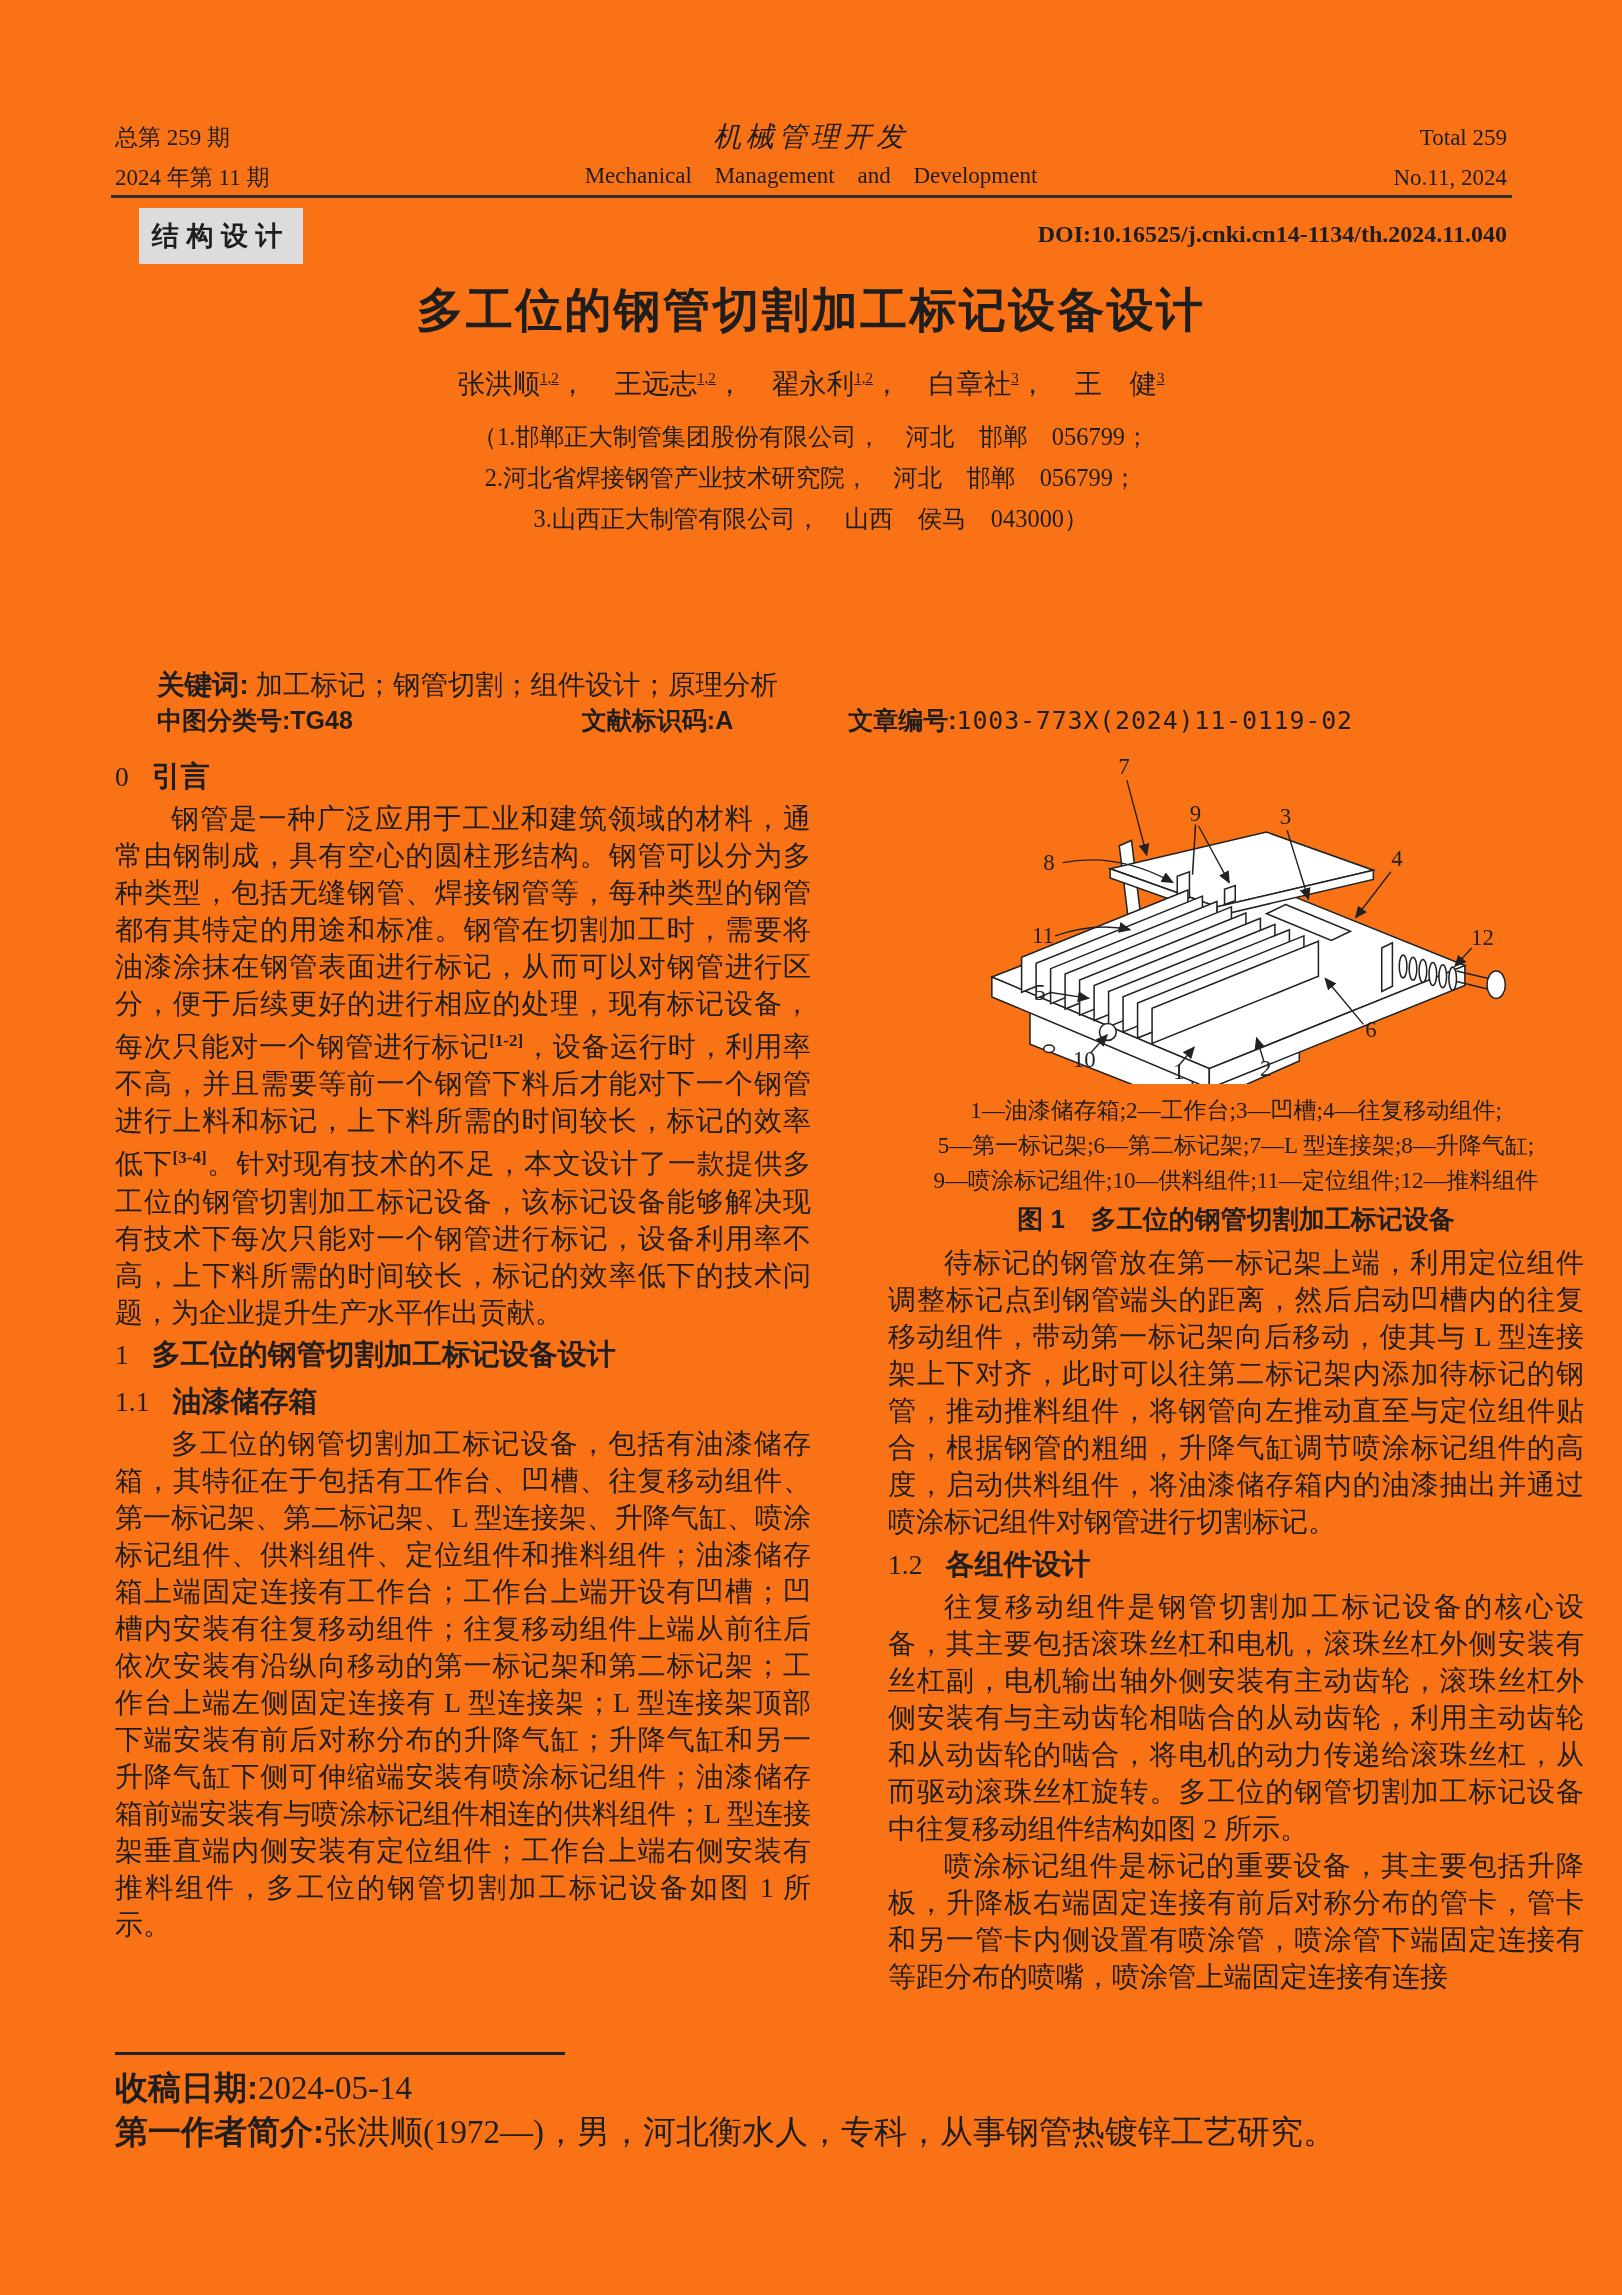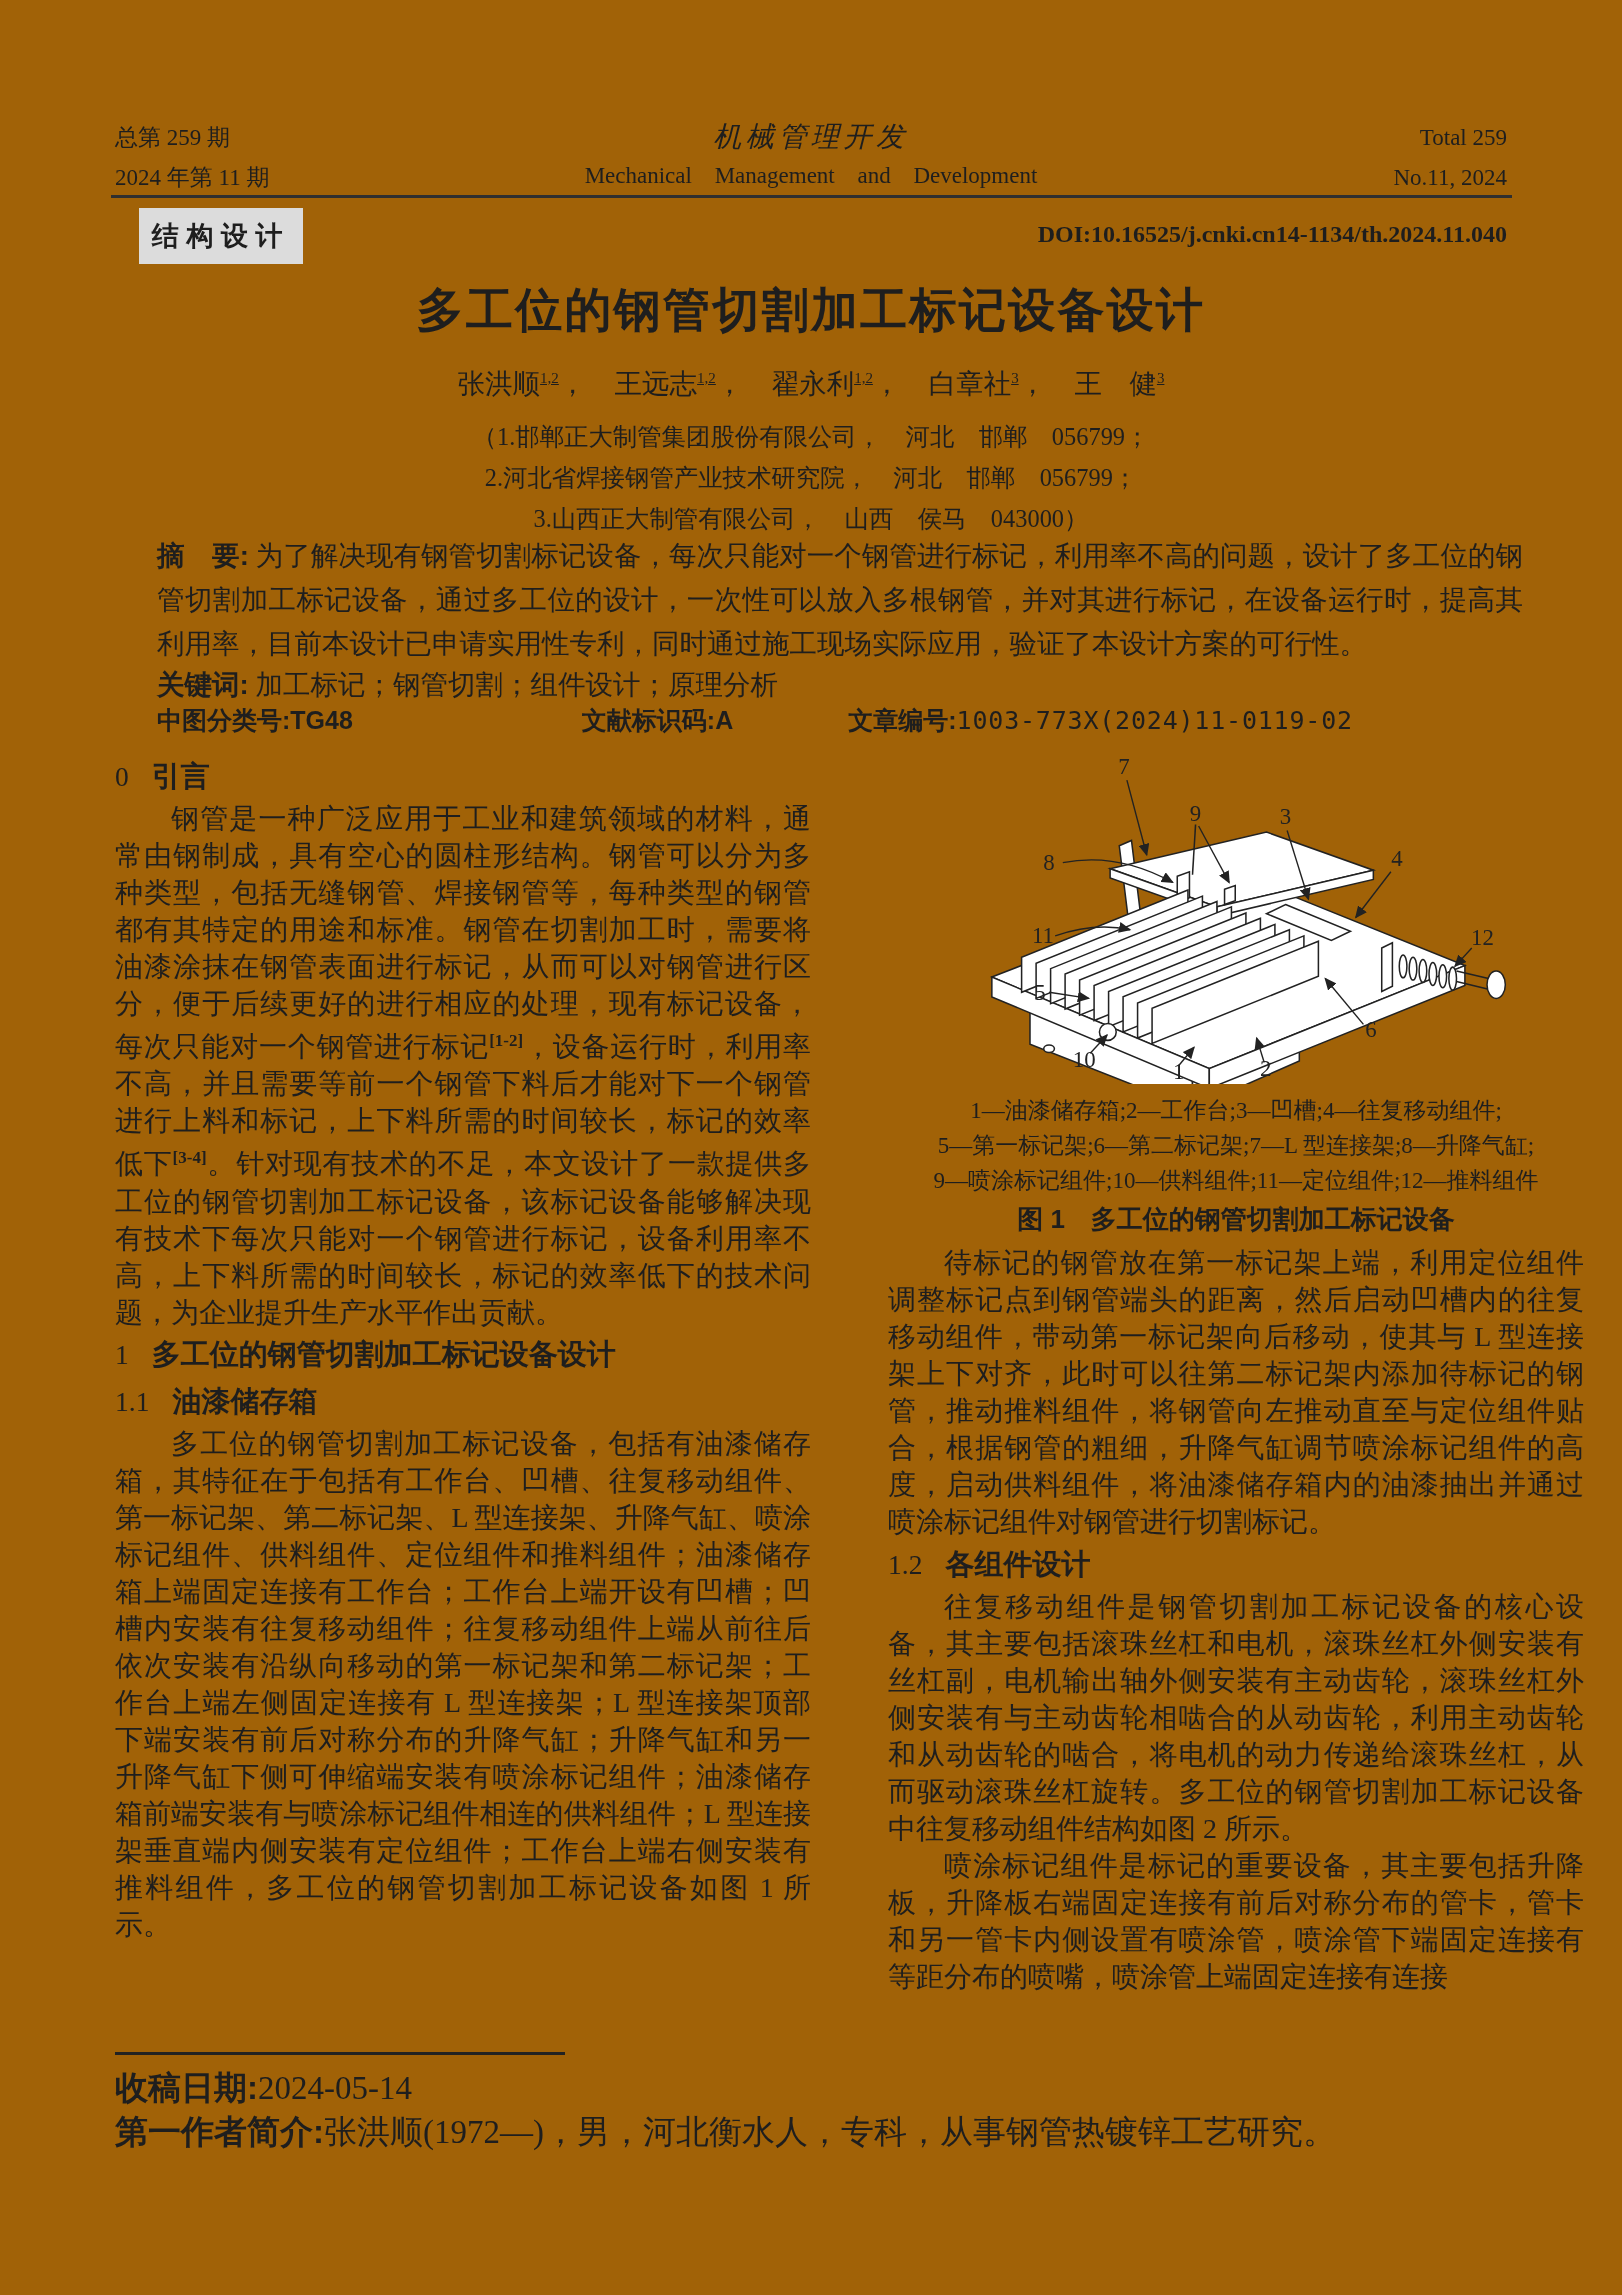--- a/index.html
+++ b/index.html
@@ -1,18 +1,18 @@
 <!DOCTYPE html>
 <html style="font-size:12.2px"><head>
 <meta charset="utf-8">
 <style>
   * { box-sizing: border-box; margin: 0; padding: 0; }
   body { background: #9a9a9a; font-family: "Liberation Serif", "DejaVu Serif", serif; }
   .page { position: relative; width: 1622px; height: 2295px; margin: 0 auto;
-          background: #a16207; color: #1e1e1e; overflow: hidden; }
+          background: #f97316; color: #1e1e1e; overflow: hidden; }
 
   .hdr-left  { position: absolute; top: 118px; left: 115px;  font-size: 23px; line-height: 40px; }
   .hdr-right { position: absolute; top: 118px; right: 115px; font-size: 23px; line-height: 40px; text-align: right; }
   .hdr-center{ position: absolute; top: 116px; left: 0; width: 100%; text-align: center; }
   .jcn { font-size: 28px; letter-spacing: 4.6px; line-height: 41px; font-style: italic; }
   .jen { font-size: 23px; word-spacing: 17px; line-height: 38px; }
 
   .rule-top { position: absolute; left: 111px; top: 195px; width: 1401px; height: 2.3px;
               border-top: 2.3px solid #2f2f2f; border-bottom: 1.5px solid #2f2f2f; }
 
@@ -95,24 +95,20 @@
     <span>白章社</span><sup>3</sup><span class="author-sep">，</span>
     <span>王　健</span><sup>3</sup>
   </div>
 
   <div class="affils">
     <div>（1.邯郸正大制管集团股份有限公司，　河北　邯郸　056799；</div>
     <div>2.河北省焊接钢管产业技术研究院，　河北　邯郸　056799；</div>
     <div>3.山西正大制管有限公司，　山西　侯马　043000）</div>
   </div>
 
-  <div class="abstract">
-    <span class="inline-label">摘　要:</span>
-    <span>为了解决现有钢管切割标记设备，每次只能对一个钢管进行标记，利用率不高的问题，设计了多工位的钢管切割加工标记设备，通过多工位的设计，一次性可以放入多根钢管，并对其进行标记，在设备运行时，提高其利用率，目前本设计已申请实用性专利，同时通过施工现场实际应用，验证了本设计方案的可行性。</span>
-  </div>
   <div class="keywords">
     <span class="inline-label">关键词:</span>
     <span>加工标记；钢管切割；组件设计；原理分析</span>
   </div>
   <div class="meta">
     <span class="m1"><span>中图分类号:</span><span>TG48</span></span>
     <span class="m2"><span>文献标识码:</span><span>A</span></span>
     <span class="m3"><span>文章编号:</span><span class="mono">1003-773X(2024)11-0119-02</span></span>
   </div>
 

